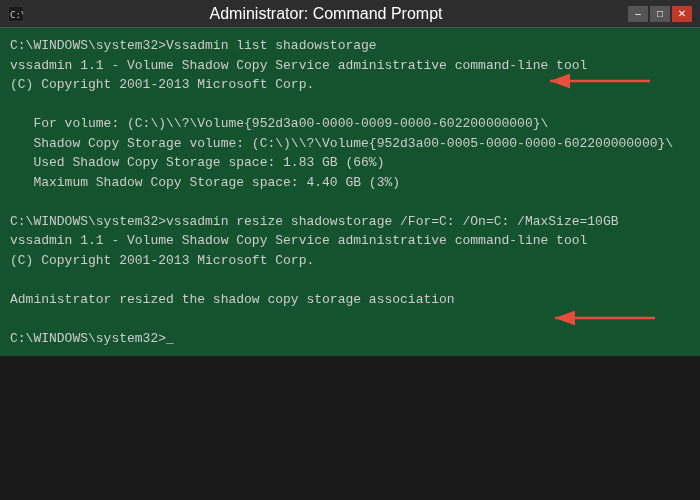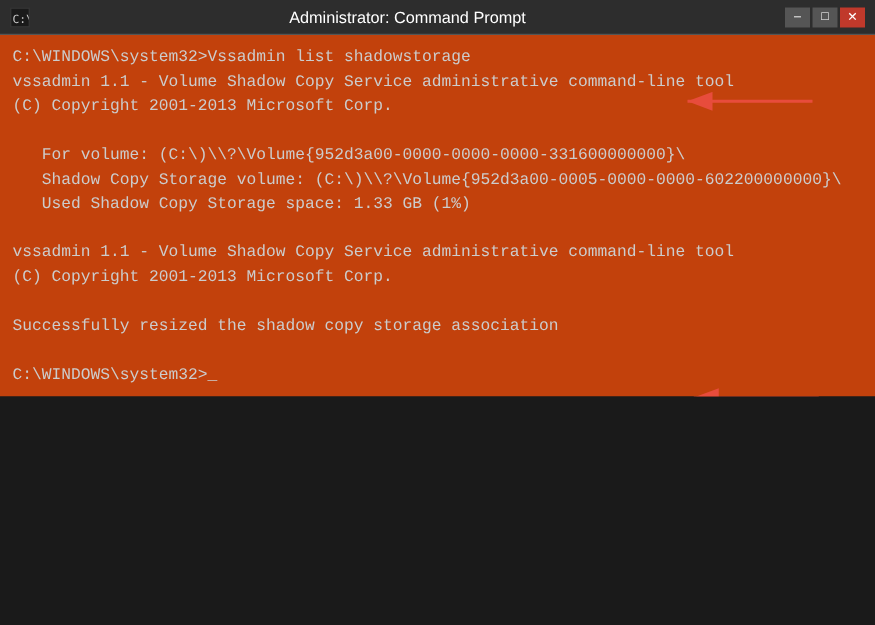--- a/index.html
+++ b/index.html
@@ -35,21 +35,21 @@
       justify-content: center;
     }
 
     .title-bar-icon svg {
       width: 14px;
       height: 14px;
     }
 
     .title-bar-text {
       color: #ffffff;
-      font-size: 13px;
+      font-size: 16px;
       font-family: 'Segoe UI', Arial, sans-serif;
       flex: 1;
       text-align: center;
     }
 
     .title-bar-controls {
       display: flex;
       gap: 2px;
     }
 
@@ -64,21 +64,21 @@
       display: flex;
       align-items: center;
       justify-content: center;
     }
 
     .title-btn.close {
       background: #c0392b;
     }
 
     .terminal-body {
-      background: #c2410c;
+      background: #14532d;
       width: 100%;
       height: calc(100% - 28px);
       padding: 8px 10px;
       color: #cccccc;
       font-size: 13px;
       line-height: 1.5;
       overflow: hidden;
       position: relative;
     }
 
@@ -130,28 +130,30 @@
       <button class="title-btn close">✕</button>
     </div>
   </div>
 
   <div class="terminal-body">
     <div id="terminal-lines">
         <div class="terminal-line prompt">C:\WINDOWS\system32&gt;Vssadmin list shadowstorage</div>
         <div class="terminal-line output">vssadmin 1.1 - Volume Shadow Copy Service administrative command-line tool</div>
         <div class="terminal-line output">(C) Copyright 2001-2013 Microsoft Corp.</div>
         <div class="terminal-line empty">&nbsp;</div>
-        <div class="terminal-line output">   For volume: (C:\)\\?\Volume{952d3a00-0000-0000-0000-331600000000}\</div>
+        <div class="terminal-line output">   For volume: (C:\)\\?\Volume{952d3a00-0000-0009-0000-602200000000}\</div>
         <div class="terminal-line output">   Shadow Copy Storage volume: (C:\)\\?\Volume{952d3a00-0005-0000-0000-602200000000}\</div>
-        <div class="terminal-line output">   Used Shadow Copy Storage space: 1.33 GB (1%)</div>
+        <div class="terminal-line output">   Used Shadow Copy Storage space: 1.83 GB (66%)</div>
+        <div class="terminal-line output">   Maximum Shadow Copy Storage space: 4.40 GB (3%)</div>
         <div class="terminal-line empty">&nbsp;</div>
+        <div class="terminal-line prompt">C:\WINDOWS\system32&gt;vssadmin resize shadowstorage /For=C: /On=C: /MaxSize=10GB</div>
         <div class="terminal-line output">vssadmin 1.1 - Volume Shadow Copy Service administrative command-line tool</div>
         <div class="terminal-line output">(C) Copyright 2001-2013 Microsoft Corp.</div>
         <div class="terminal-line empty">&nbsp;</div>
-        <div class="terminal-line output">Successfully resized the shadow copy storage association</div>
+        <div class="terminal-line output">Administrator resized the shadow copy storage association</div>
         <div class="terminal-line empty">&nbsp;</div>
         <div class="terminal-line prompt">C:\WINDOWS\system32&gt;_</div>
       </div>
 
     <div class="arrow-1">
       <svg width="120" height="30" viewBox="0 0 120 30">
         <defs>
           <marker id="arrowhead1" markerWidth="8" markerHeight="6" refX="8" refY="3" orient="auto">
             <polygon points="0 0, 8 3, 0 6" fill="#e74c3c"></polygon>
           </marker>

